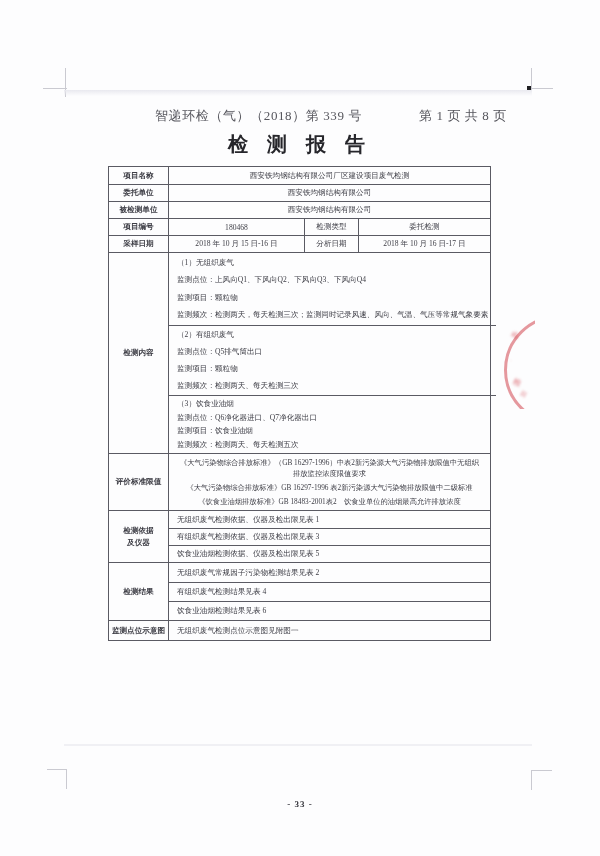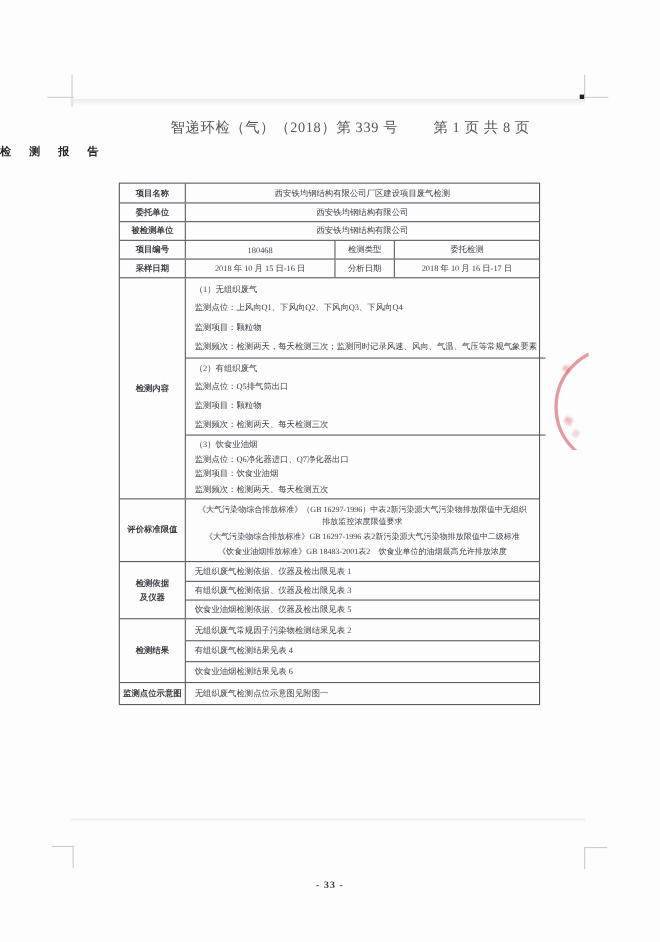--- a/index.html
+++ b/index.html
@@ -11,23 +11,23 @@
   }
   
   .mark { position:absolute; background:#cacad1; }
   .reg-dot { position:absolute; width:4px; height:4px; background:#1f1f22; }
   .edge-band { position:absolute; left:64px; width:468px; }
   .edge-top { top:90px; height:6px; background:linear-gradient(#e9e9ef, rgba(255,255,255,0)); }
   .edge-bottom { top:744px; height:2px; background:#f0f0f4; }
 
   .hdr { position:absolute; top:107px; font-size:13px; color:#55555c; letter-spacing:0.6px; white-space:nowrap; }
   .hdr-left { left:155px; }
-  .hdr-right { left:394px; }
-  .doc-title { position:absolute; top:131px; left:0; width:600px; 
-    font-size:10px; font-weight:bold; color:#26262b; letter-spacing:7px; }
+  .hdr-right { left:419px; }
+  .doc-title { position:absolute; top:131px; left:0; width:600px; text-align:center;
+    font-size:20px; font-weight:bold; color:#26262b; letter-spacing:7px; }
 
   .doc-table { position:absolute; left:108px; top:166px; width:383px;
     border:1px solid #5a5a63; font-size:7.6px; color:#3d3d45; box-sizing:border-box; }
   .trow { display:flex; border-top:1px solid #5a5a63; box-sizing:border-box; }
   .trow:first-child { border-top:none; }
   .lbl { flex:0 0 60px; width:60px; border-right:1px solid #5a5a63;
     display:flex; align-items:center; justify-content:center;
     font-weight:bold; text-align:center; box-sizing:border-box; padding:0 2px; line-height:1.5; }
   .val { flex:1; display:flex; align-items:center; justify-content:center; text-align:center; box-sizing:border-box; }
   .val-left { justify-content:flex-start; text-align:center; padding:0 8px; }

